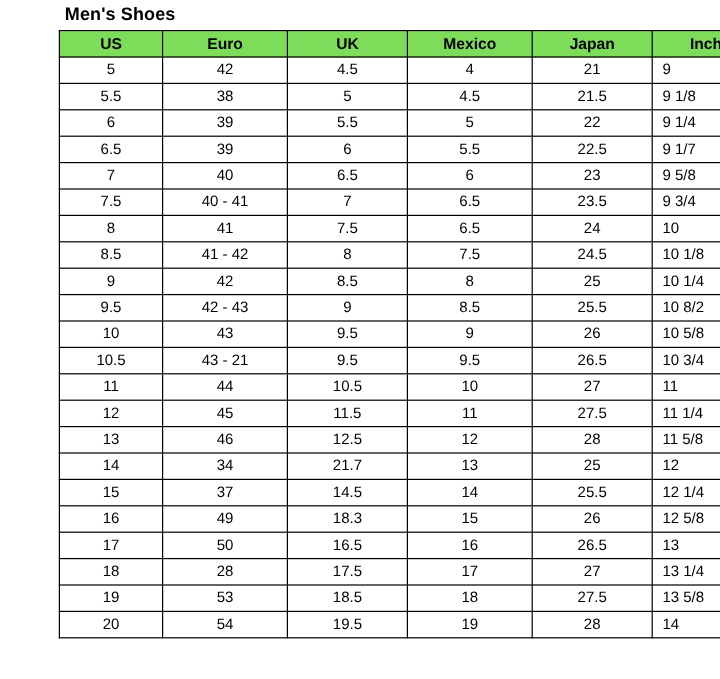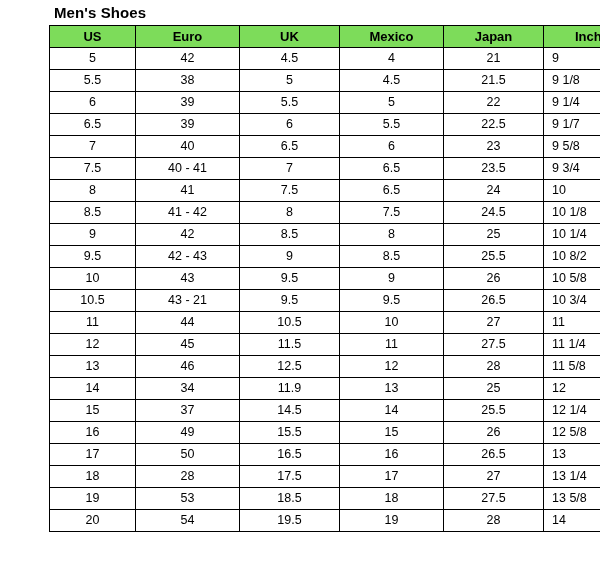--- a/index.html
+++ b/index.html
@@ -204,37 +204,37 @@
         <td>13</td>
         <td>46</td>
         <td>12.5</td>
         <td>12</td>
         <td>28</td>
         <td class="col-inches">11 5/8</td>
       </tr>
       <tr>
         <td>14</td>
         <td>34</td>
-        <td>11.9</td>
+        <td>21.7</td>
         <td>13</td>
         <td>25</td>
         <td class="col-inches">12</td>
       </tr>
       <tr>
         <td>15</td>
         <td>37</td>
         <td>14.5</td>
         <td>14</td>
         <td>25.5</td>
         <td class="col-inches">12 1/4</td>
       </tr>
       <tr>
         <td>16</td>
         <td>49</td>
-        <td>15.5</td>
+        <td>18.3</td>
         <td>15</td>
         <td>26</td>
         <td class="col-inches">12 5/8</td>
       </tr>
       <tr>
         <td>17</td>
         <td>50</td>
         <td>16.5</td>
         <td>16</td>
         <td>26.5</td>

